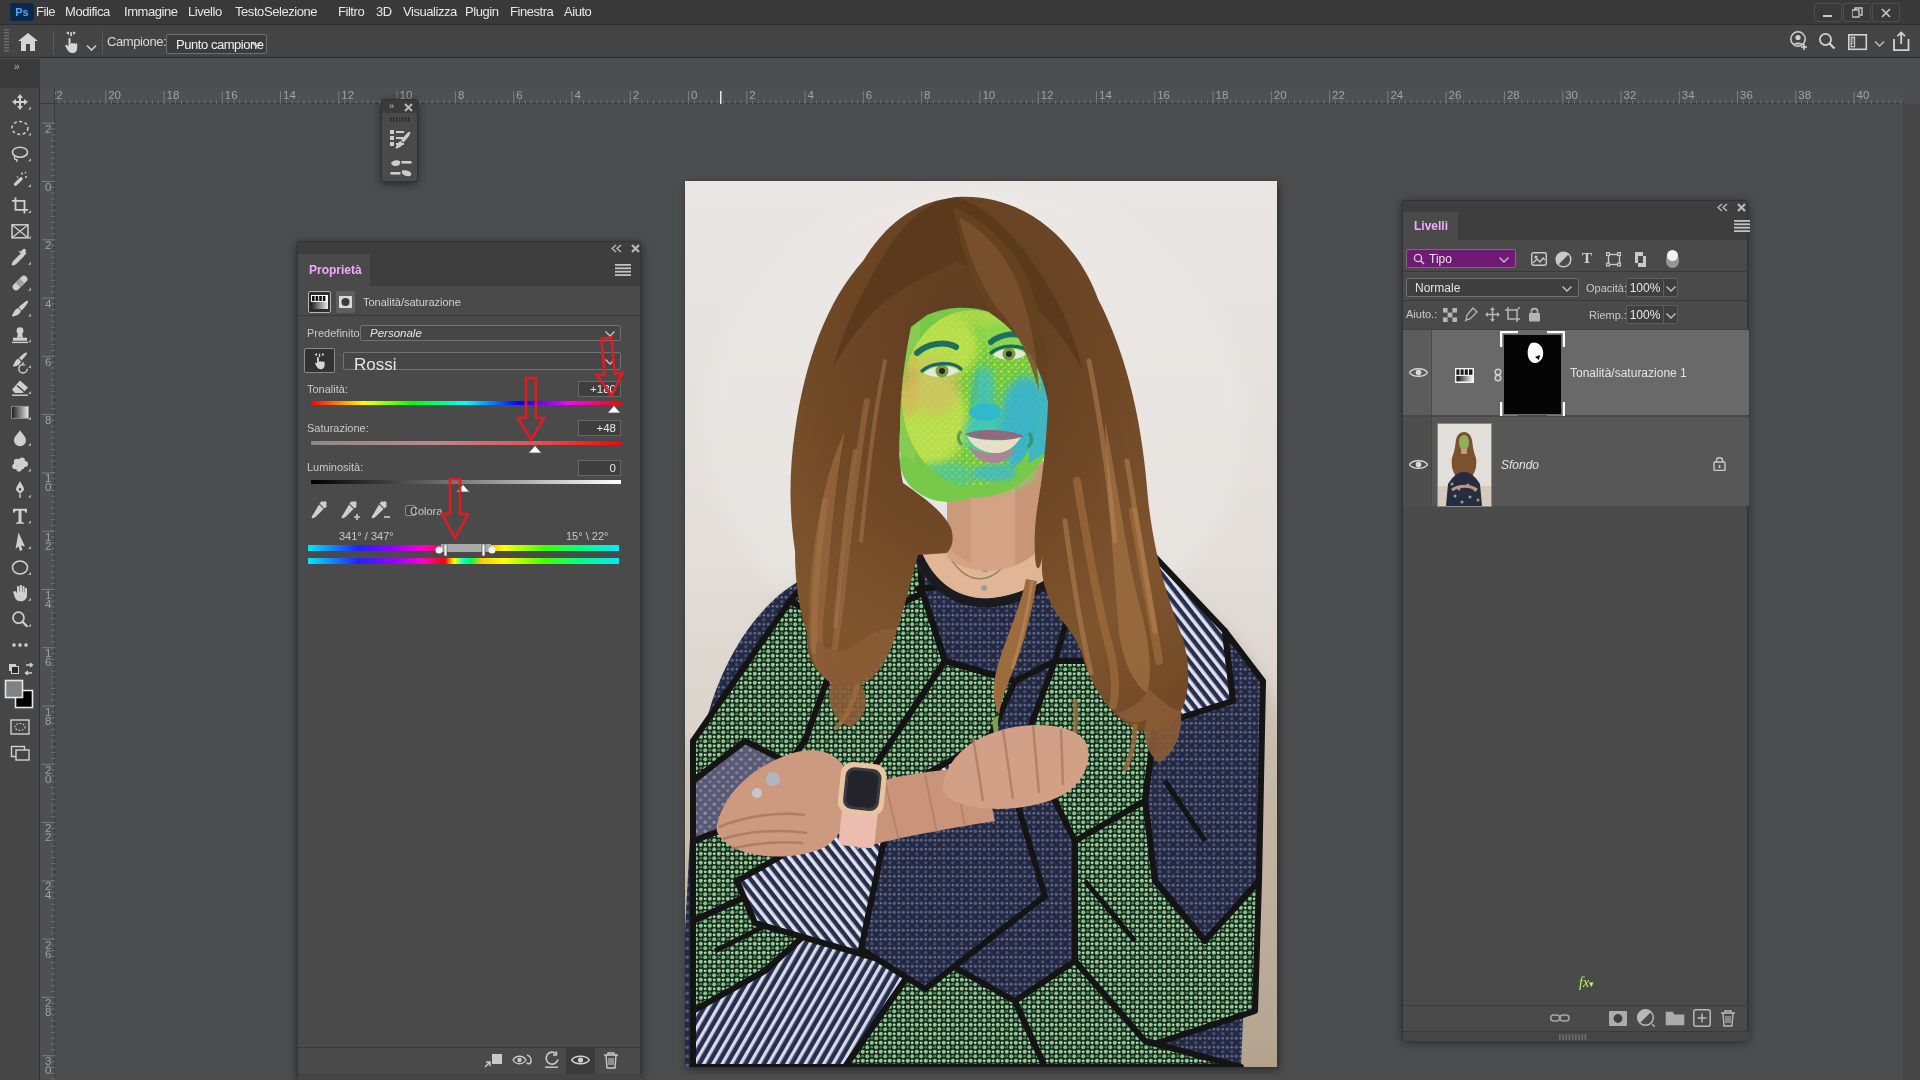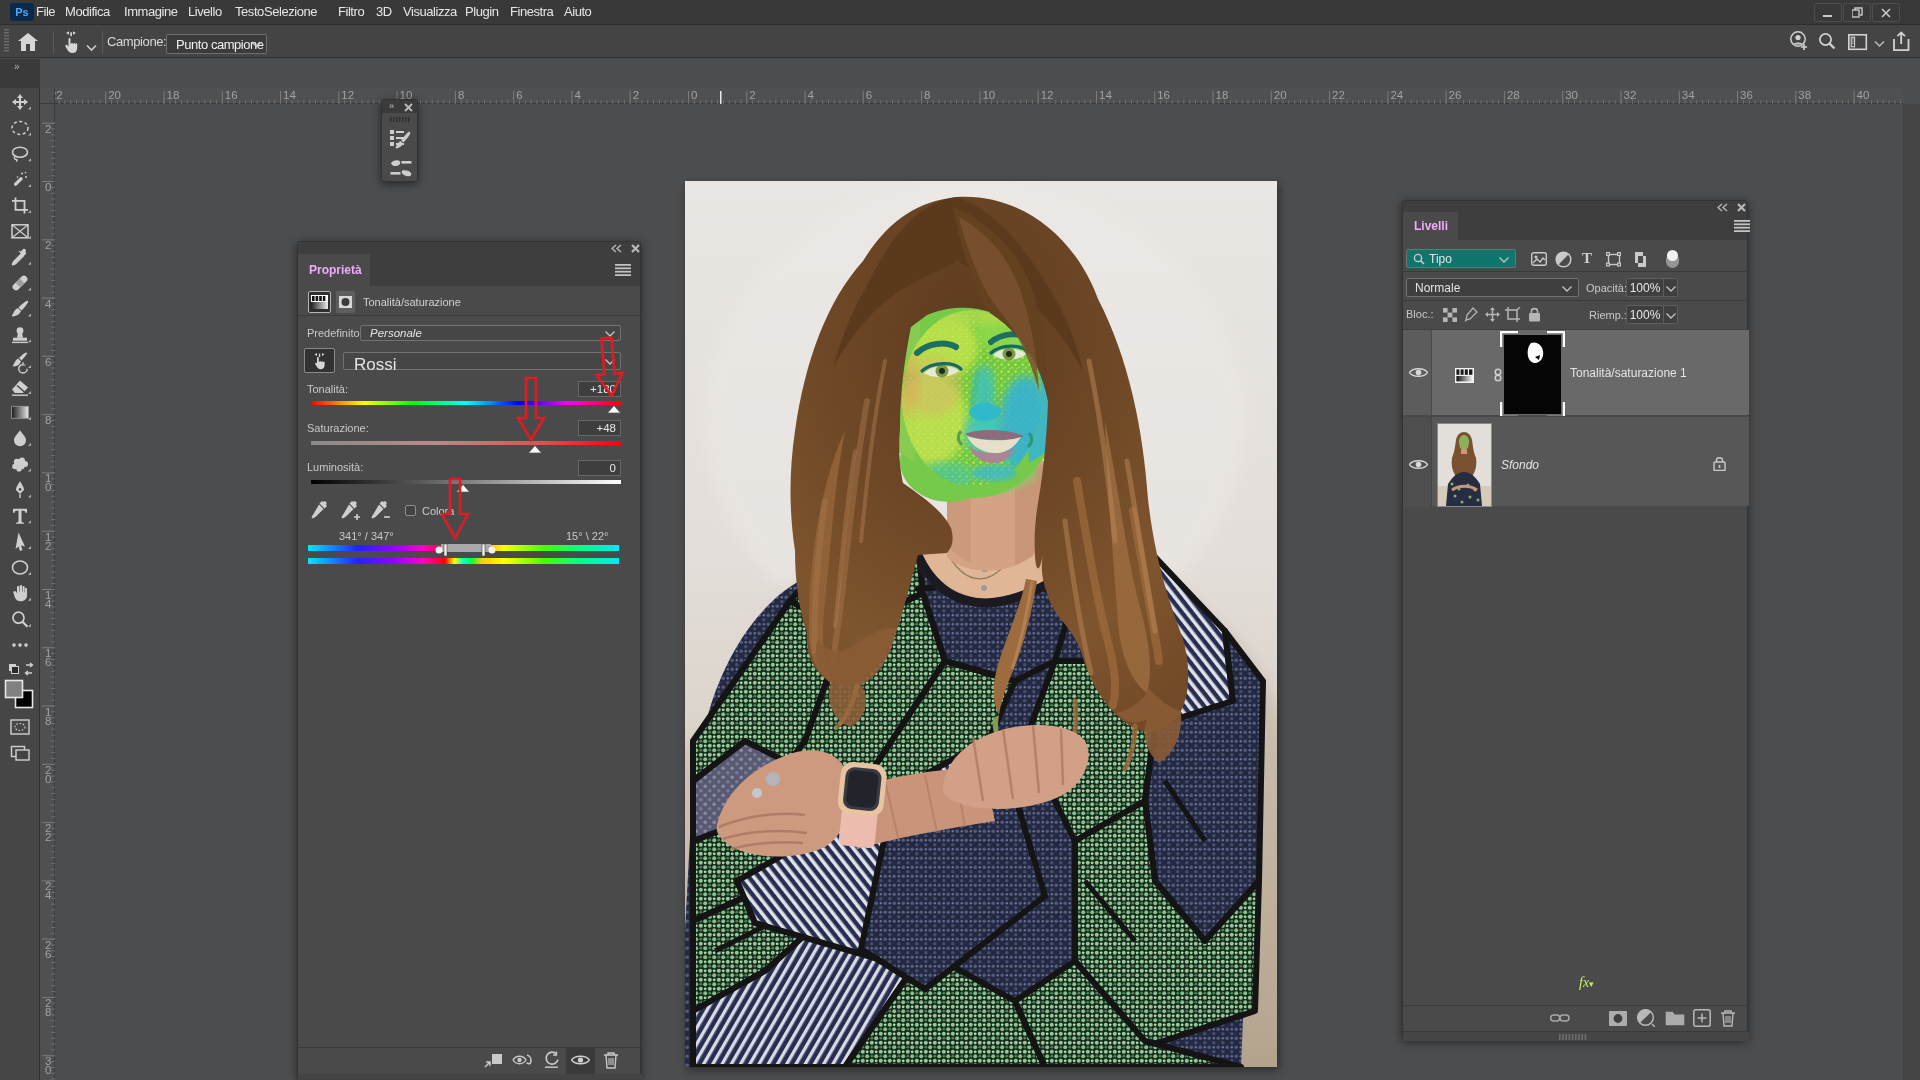--- a/index.html
+++ b/index.html
@@ -1286,21 +1286,21 @@
       <path d="M12 2 C14 0 17 3 15 5 L16 6 L13.5 8.5 L8.5 3.5 L11 1 Z" fill="#cfcfcf"></path>
       <path d="M8 4.5 L12.5 9 L5 16.5 C3.5 18 1.2 18.6 0.8 18.2 C0.4 17.8 1 15.5 2.5 14 Z" fill="#cfcfcf"></path>
       <path d="M16 14 L16 20 M13 17 L19 17" stroke="#cfcfcf" stroke-width="1.6"></path>
     </svg>
     <svg width="26" height="22" style="position:absolute;left:73px;top:258px;">
       <path d="M12 2 C14 0 17 3 15 5 L16 6 L13.5 8.5 L8.5 3.5 L11 1 Z" fill="#cfcfcf"></path>
       <path d="M8 4.5 L12.5 9 L5 16.5 C3.5 18 1.2 18.6 0.8 18.2 C0.4 17.8 1 15.5 2.5 14 Z" fill="#cfcfcf"></path>
       <path d="M13 17 L19 17" stroke="#cfcfcf" stroke-width="1.6"></path>
     </svg>
     <div style="position:absolute;left:107px;top:263px;width:11px;height:11px;border:1px solid #8e8e8e;border-radius:2px;background:#424242;"></div>
-    <span class="lbl" style="left:124px;top:263px;text-align:center;">Colora</span>
+    <span class="lbl" style="left:112px;top:263px;text-align:center;">Colora</span>
 
     <span class="lbl" style="left:41px;top:288px;font-size:11px;">341° / 347°</span>
     <span class="lbl" style="left:268px;top:288px;font-size:11px;">15° \ 22°</span>
 
     <div style="position:absolute;left:10px;top:303px;width:311px;height:6px;background:linear-gradient(90deg,#00e8f8,#2222ff 16%,#9900ff 28%,#ff00cc 37%,#ff0000 45%,#ff8800 55%,#ffff00 63%,#44ff00 76%,#00ff88 88%,#00e8f8);"></div>
     <div style="position:absolute;left:10px;top:316px;width:311px;height:6px;background:linear-gradient(90deg,#00e8f8,#2222ff 16%,#9900ff 28%,#ff00cc 37%,#ff0000 44%,#ffff00 47%,#00ffcc 50%,#00ff44 52.5%,#ffcc00 56%,#ffff00 63%,#44ff00 76%,#00ff88 88%,#00e8f8);"></div>
 
     <div style="position:absolute;left:143px;top:302px;width:50px;height:8px;background:#a9a9a9;"></div>
     <svg width="66" height="14" style="position:absolute;left:137px;top:301px;">
       <circle cx="4" cy="7" r="3.5" fill="#f2f2f2"></circle>
@@ -1355,21 +1355,21 @@
     <div class="ptab" style="left:0; top:11px; width:55px; height:28px; line-height:28px; padding-left:11px; font-size:12px;">Livelli</div>
     <svg width="16" height="12" style="position:absolute;left:331px;top:19px;">
         <g fill="#c2c2c2">
           <rect y="0" width="16" height="1.8"></rect>
           <rect y="3.4" width="16" height="1.8"></rect>
           <rect y="6.8" width="16" height="1.8"></rect>
           <rect y="10.2" width="16" height="1.8"></rect>
         </g>
       </svg>
 
-    <div class="combo" style="left:3px;top:48px;width:110px;height:19px;background:#0f766e;">
+    <div class="combo" style="left:3px;top:48px;width:110px;height:19px;background:#701a75;">
       <svg width="12" height="12" style="position:absolute;left:6px;top:3px;">
           <circle cx="5" cy="5" r="3.6" fill="none" stroke="#c9c9c9" stroke-width="1.4"></circle>
           <path d="M7.6 7.6 L11 11" stroke="#c9c9c9" stroke-width="1.6"></path>
         </svg>
       <span style="position:absolute;left:22px;top:2px;font-size:12px;">Tipo</span>
       <svg width="10" height="6" style="position:absolute;right:6px;top:7px;">
           <path d="M0.5 0.5 L5 5 L9.5 0.5" stroke="#c2c2c2" stroke-width="1.4" fill="none"></path>
         </svg>
     </div>
     <svg width="16" height="14" style="position:absolute;left:128px;top:51px;">
@@ -1414,21 +1414,21 @@
     </div>
     <span class="lbl" style="left:183px;top:81px;font-size:11px;">Opacità:</span>
     <div style="position:absolute;left:223px;top:77px;width:38px;height:19px;background:#3f3f3f;border:1px solid #5e5e5e;border-radius:2px 0 0 2px;color:#e8e8e8;font-size:12px;text-align:center;line-height:18px;">100%</div>
     <div style="position:absolute;left:261px;top:77px;width:14px;height:19px;background:#3f3f3f;border:1px solid #5e5e5e;border-left:none;border-radius:0 2px 2px 0;">
       <svg width="10" height="6" style="position:absolute;left:2px;top:7px;">
           <path d="M0.5 0.5 L5 5 L9.5 0.5" stroke="#c2c2c2" stroke-width="1.4" fill="none"></path>
         </svg>
     </div>
     <div style="position:absolute;left:0;top:99px;width:346px;height:1px;background:#3a3a3a;"></div>
 
-    <span class="lbl" style="left:3px;top:107px;">Bloc.:</span>
+    <span class="lbl" style="left:3px;top:107px;">Aiuto.:</span>
     <svg width="14" height="14" style="position:absolute;left:40px;top:107px;">
         <g fill="#b5b5b5">
           <rect x="0" y="0" width="4.6" height="4.6"></rect>
           <rect x="9.4" y="0" width="4.6" height="4.6"></rect>
           <rect x="4.6" y="4.6" width="4.8" height="4.8"></rect>
           <rect x="0" y="9.4" width="4.6" height="4.6"></rect>
           <rect x="9.4" y="9.4" width="4.6" height="4.6"></rect>
         </g>
       </svg>
     <svg width="14" height="15" style="position:absolute;left:61px;top:106px;">

